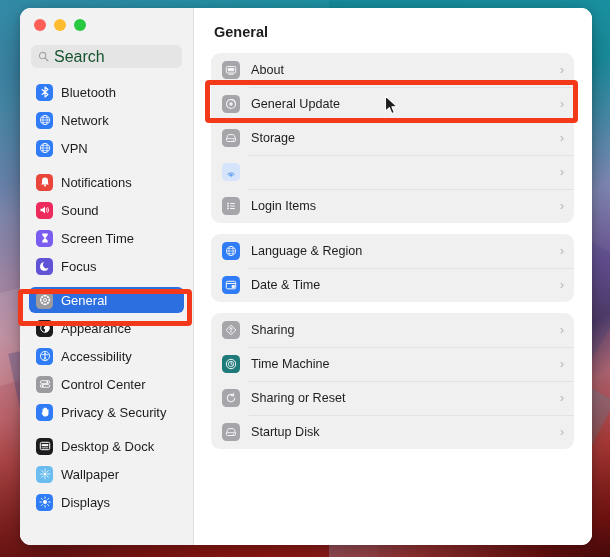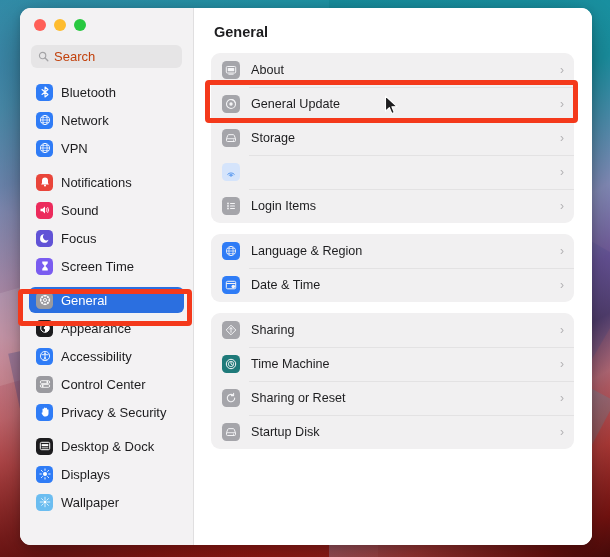--- a/index.html
+++ b/index.html
@@ -95,21 +95,21 @@
   #search-field {
     height: 23px;
     background: #e6e5e6;
     border-radius: 6px;
     display: flex; align-items: center;
     padding: 0 7px;
     gap: 5px;
   }
   #search-field svg { flex: 0 0 auto; opacity: 0.55; }
   #search-placeholder {
-    font-size: 13px; color: #c2410c; text-align: right;
+    font-size: 16px; color: #14532d; text-align: right;
   }
 
   #sidebar-scroll {
     padding: 4px 9px 0 9px;
   }
   .side-group { margin-bottom: 8px; }
   .side-item {
     display: flex; align-items: center;
     gap: 8px;
     height: 26px;
@@ -291,34 +291,34 @@
             <span class="tile" style="background: rgb(236, 43, 92);">
               <svg width="12" height="12" viewBox="0 0 24 24">
                 <path d="M3 9.5 H7 L12 5 V19 L7 14.5 H3 Z" fill="#ffffff"></path>
                 <path d="M15 9 Q17.4 12 15 15" fill="none" stroke="#ffffff" stroke-width="1.7" stroke-linecap="round"></path>
                 <path d="M17.6 6.8 Q21.4 12 17.6 17.2" fill="none" stroke="#ffffff" stroke-width="1.7" stroke-linecap="round"></path>
               </svg>
             </span>
             <span class="side-label">Sound</span>
           </div>
           <div class="side-item">
+            <span class="tile" style="background: rgb(122, 92, 240);">
+              <svg width="12" height="12" viewBox="0 0 24 24">
+                <path d="M6.5 3 H17.5 V6.4 L12.8 12 L17.5 17.6 V21 H6.5 V17.6 L11.2 12 L6.5 6.4 Z" fill="#ffffff"></path>
+              </svg>
+            </span>
+            <span class="side-label">Screen Time</span>
+          </div>
+          <div class="side-item">
             <span class="tile" style="background: rgb(97, 83, 214);">
               <svg width="12" height="12" viewBox="0 0 24 24">
                 <path d="M19 15.4 A8.6 8.6 0 1 1 10.4 4.4 A7 7 0 0 0 19 15.4 Z" fill="#ffffff"></path>
               </svg>
             </span>
             <span class="side-label">Focus</span>
-          </div>
-          <div class="side-item">
-            <span class="tile" style="background: rgb(122, 92, 240);">
-              <svg width="12" height="12" viewBox="0 0 24 24">
-                <path d="M6.5 3 H17.5 V6.4 L12.8 12 L17.5 17.6 V21 H6.5 V17.6 L11.2 12 L6.5 6.4 Z" fill="#ffffff"></path>
-              </svg>
-            </span>
-            <span class="side-label">Screen Time</span>
           </div>
         </div>
         <div class="side-group">
           <div class="side-item selected">
             <span class="tile" style="background: rgb(154, 154, 159);">
               <svg width="12" height="12" viewBox="0 0 24 24">
                 <circle cx="12" cy="12" r="9" fill="none" stroke="#ffffff" stroke-width="2"></circle>
                 <circle cx="12" cy="12" r="3.1" fill="none" stroke="#ffffff" stroke-width="1.8"></circle>
                 <g stroke="#ffffff" stroke-width="2" stroke-linecap="round">
                   <line x1="12" y1="2.6" x2="12" y2="5.4"></line>
@@ -379,55 +379,55 @@
             <span class="tile" style="background: rgb(28, 28, 30);">
               <svg width="12" height="12" viewBox="0 0 24 24">
                 <rect x="2.6" y="4.6" width="18.8" height="14.8" rx="2.6" fill="none" stroke="#ffffff" stroke-width="2"></rect>
                 <rect x="5.4" y="8.2" width="13.2" height="4.2" fill="#ffffff"></rect>
                 <line x1="5.4" y1="15.6" x2="18.6" y2="15.6" stroke="#ffffff" stroke-width="1.7"></line>
               </svg>
             </span>
             <span class="side-label">Desktop &amp; Dock</span>
           </div>
           <div class="side-item">
+            <span class="tile" style="background: rgb(107, 189, 240);">
+              <svg width="12" height="12" viewBox="0 0 24 24">
+                <circle cx="12" cy="12" r="3" fill="#ffffff"></circle>
+                <g stroke="#ffffff" stroke-width="1.5" stroke-linecap="round">
+                  <line x1="12" y1="2.4" x2="12" y2="7"></line>
+                  <line x1="12" y1="17" x2="12" y2="21.6"></line>
+                  <line x1="2.4" y1="12" x2="7" y2="12"></line>
+                  <line x1="17" y1="12" x2="21.6" y2="12"></line>
+                  <line x1="5.2" y1="5.2" x2="8.4" y2="8.4"></line>
+                  <line x1="15.6" y1="15.6" x2="18.8" y2="18.8"></line>
+                  <line x1="18.8" y1="5.2" x2="15.6" y2="8.4"></line>
+                  <line x1="8.4" y1="15.6" x2="5.2" y2="18.8"></line>
+                </g>
+              </svg>
+            </span>
+            <span class="side-label">Wallpaper</span>
+          </div>
+          <div class="side-item">
             <span class="tile" style="background: rgb(47, 124, 246);">
               <svg width="12" height="12" viewBox="0 0 24 24">
                 <circle cx="12" cy="12" r="4.1" fill="#ffffff"></circle>
                 <g stroke="#ffffff" stroke-width="1.9" stroke-linecap="round">
                   <line x1="12" y1="1.8" x2="12" y2="4.6"></line>
                   <line x1="12" y1="19.4" x2="12" y2="22.2"></line>
                   <line x1="1.8" y1="12" x2="4.6" y2="12"></line>
                   <line x1="19.4" y1="12" x2="22.2" y2="12"></line>
                   <line x1="4.8" y1="4.8" x2="6.8" y2="6.8"></line>
                   <line x1="17.2" y1="17.2" x2="19.2" y2="19.2"></line>
                   <line x1="19.2" y1="4.8" x2="17.2" y2="6.8"></line>
                   <line x1="6.8" y1="17.2" x2="4.8" y2="19.2"></line>
                 </g>
               </svg>
             </span>
             <span class="side-label">Displays</span>
           </div>
-          <div class="side-item">
-            <span class="tile" style="background: rgb(107, 189, 240);">
-              <svg width="12" height="12" viewBox="0 0 24 24">
-                <circle cx="12" cy="12" r="3" fill="#ffffff"></circle>
-                <g stroke="#ffffff" stroke-width="1.5" stroke-linecap="round">
-                  <line x1="12" y1="2.4" x2="12" y2="7"></line>
-                  <line x1="12" y1="17" x2="12" y2="21.6"></line>
-                  <line x1="2.4" y1="12" x2="7" y2="12"></line>
-                  <line x1="17" y1="12" x2="21.6" y2="12"></line>
-                  <line x1="5.2" y1="5.2" x2="8.4" y2="8.4"></line>
-                  <line x1="15.6" y1="15.6" x2="18.8" y2="18.8"></line>
-                  <line x1="18.8" y1="5.2" x2="15.6" y2="8.4"></line>
-                  <line x1="8.4" y1="15.6" x2="5.2" y2="18.8"></line>
-                </g>
-              </svg>
-            </span>
-            <span class="side-label">Wallpaper</span>
-          </div>
         </div>
       </div>
   </div>
 
   <div id="content">
     <div id="page-title">General</div>
     <div id="content-groups">
         <div class="card">
           <div class="row">
             <span class="row-icon ">

